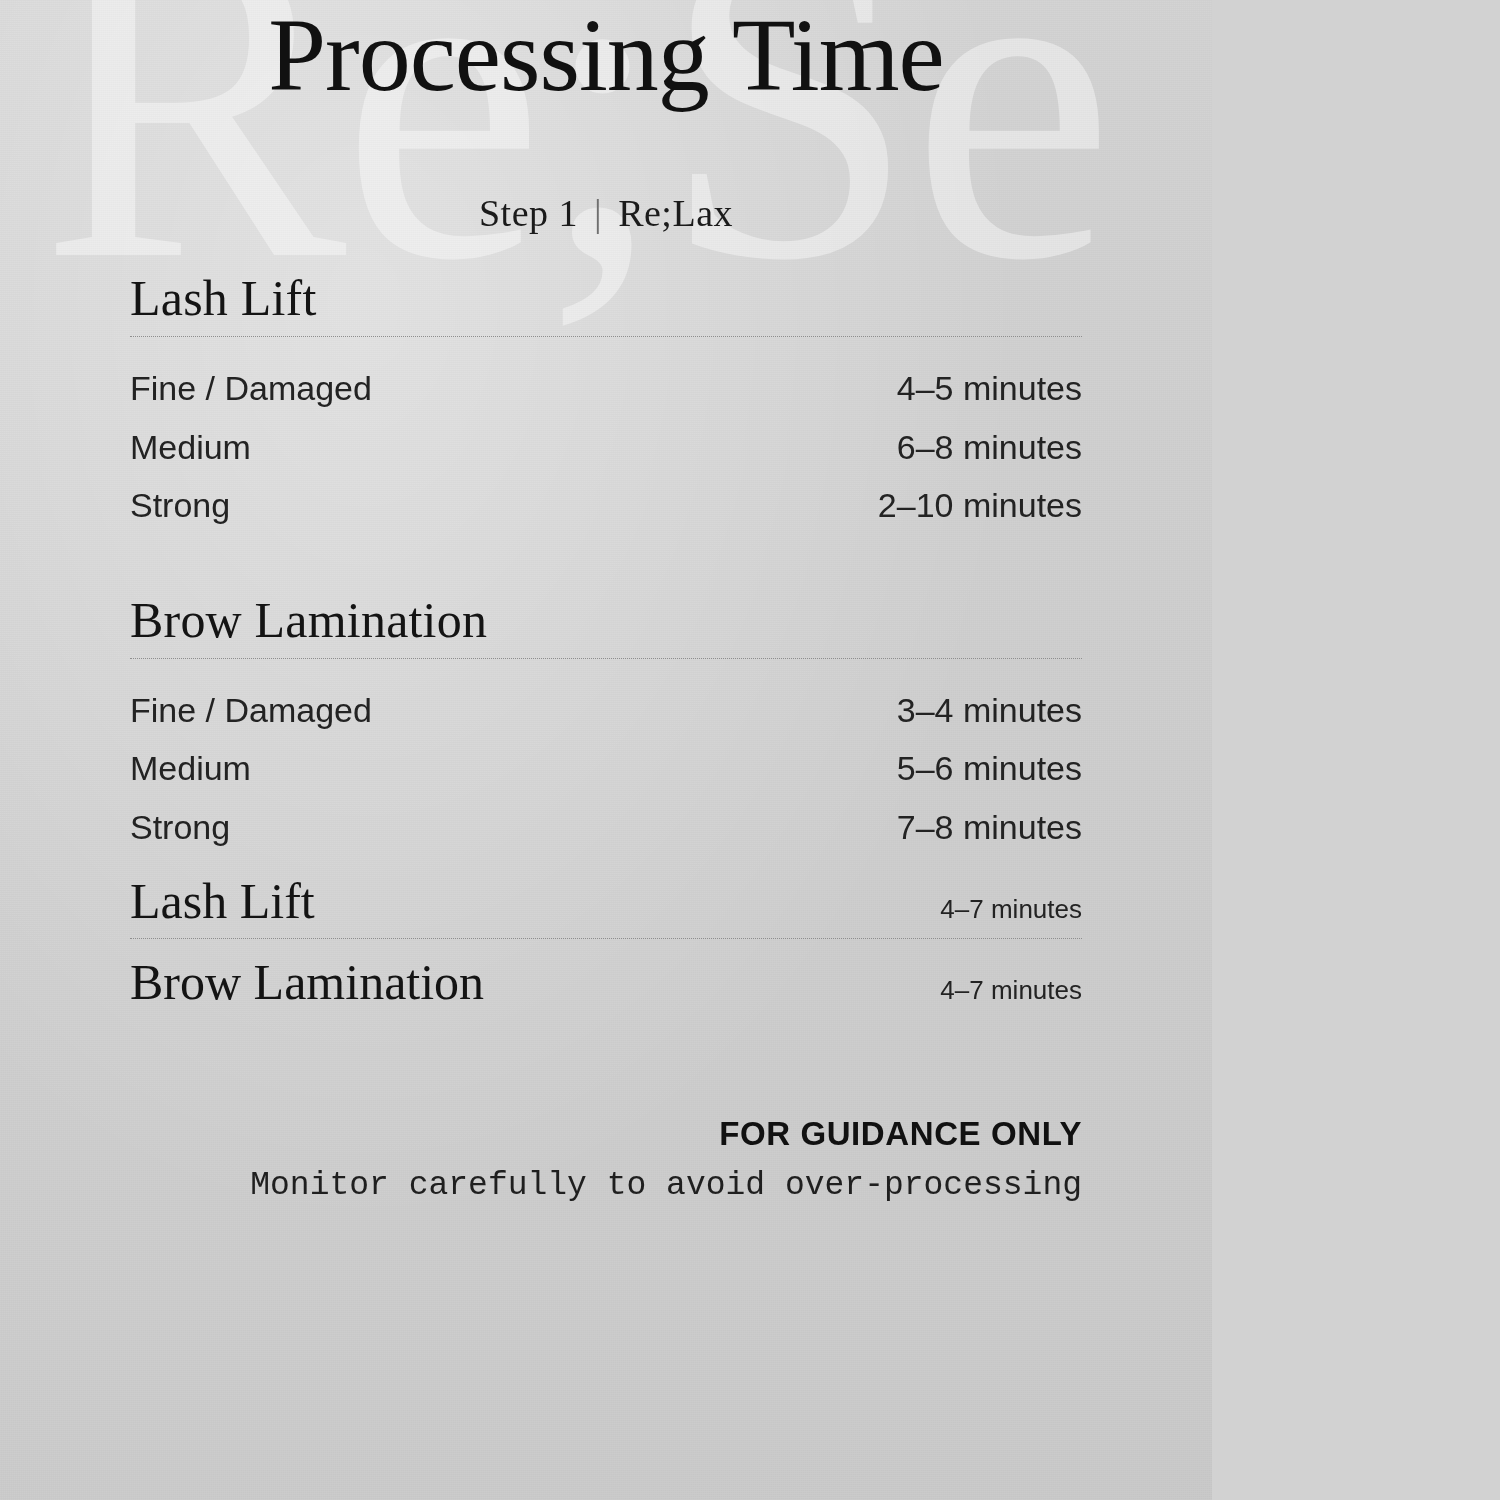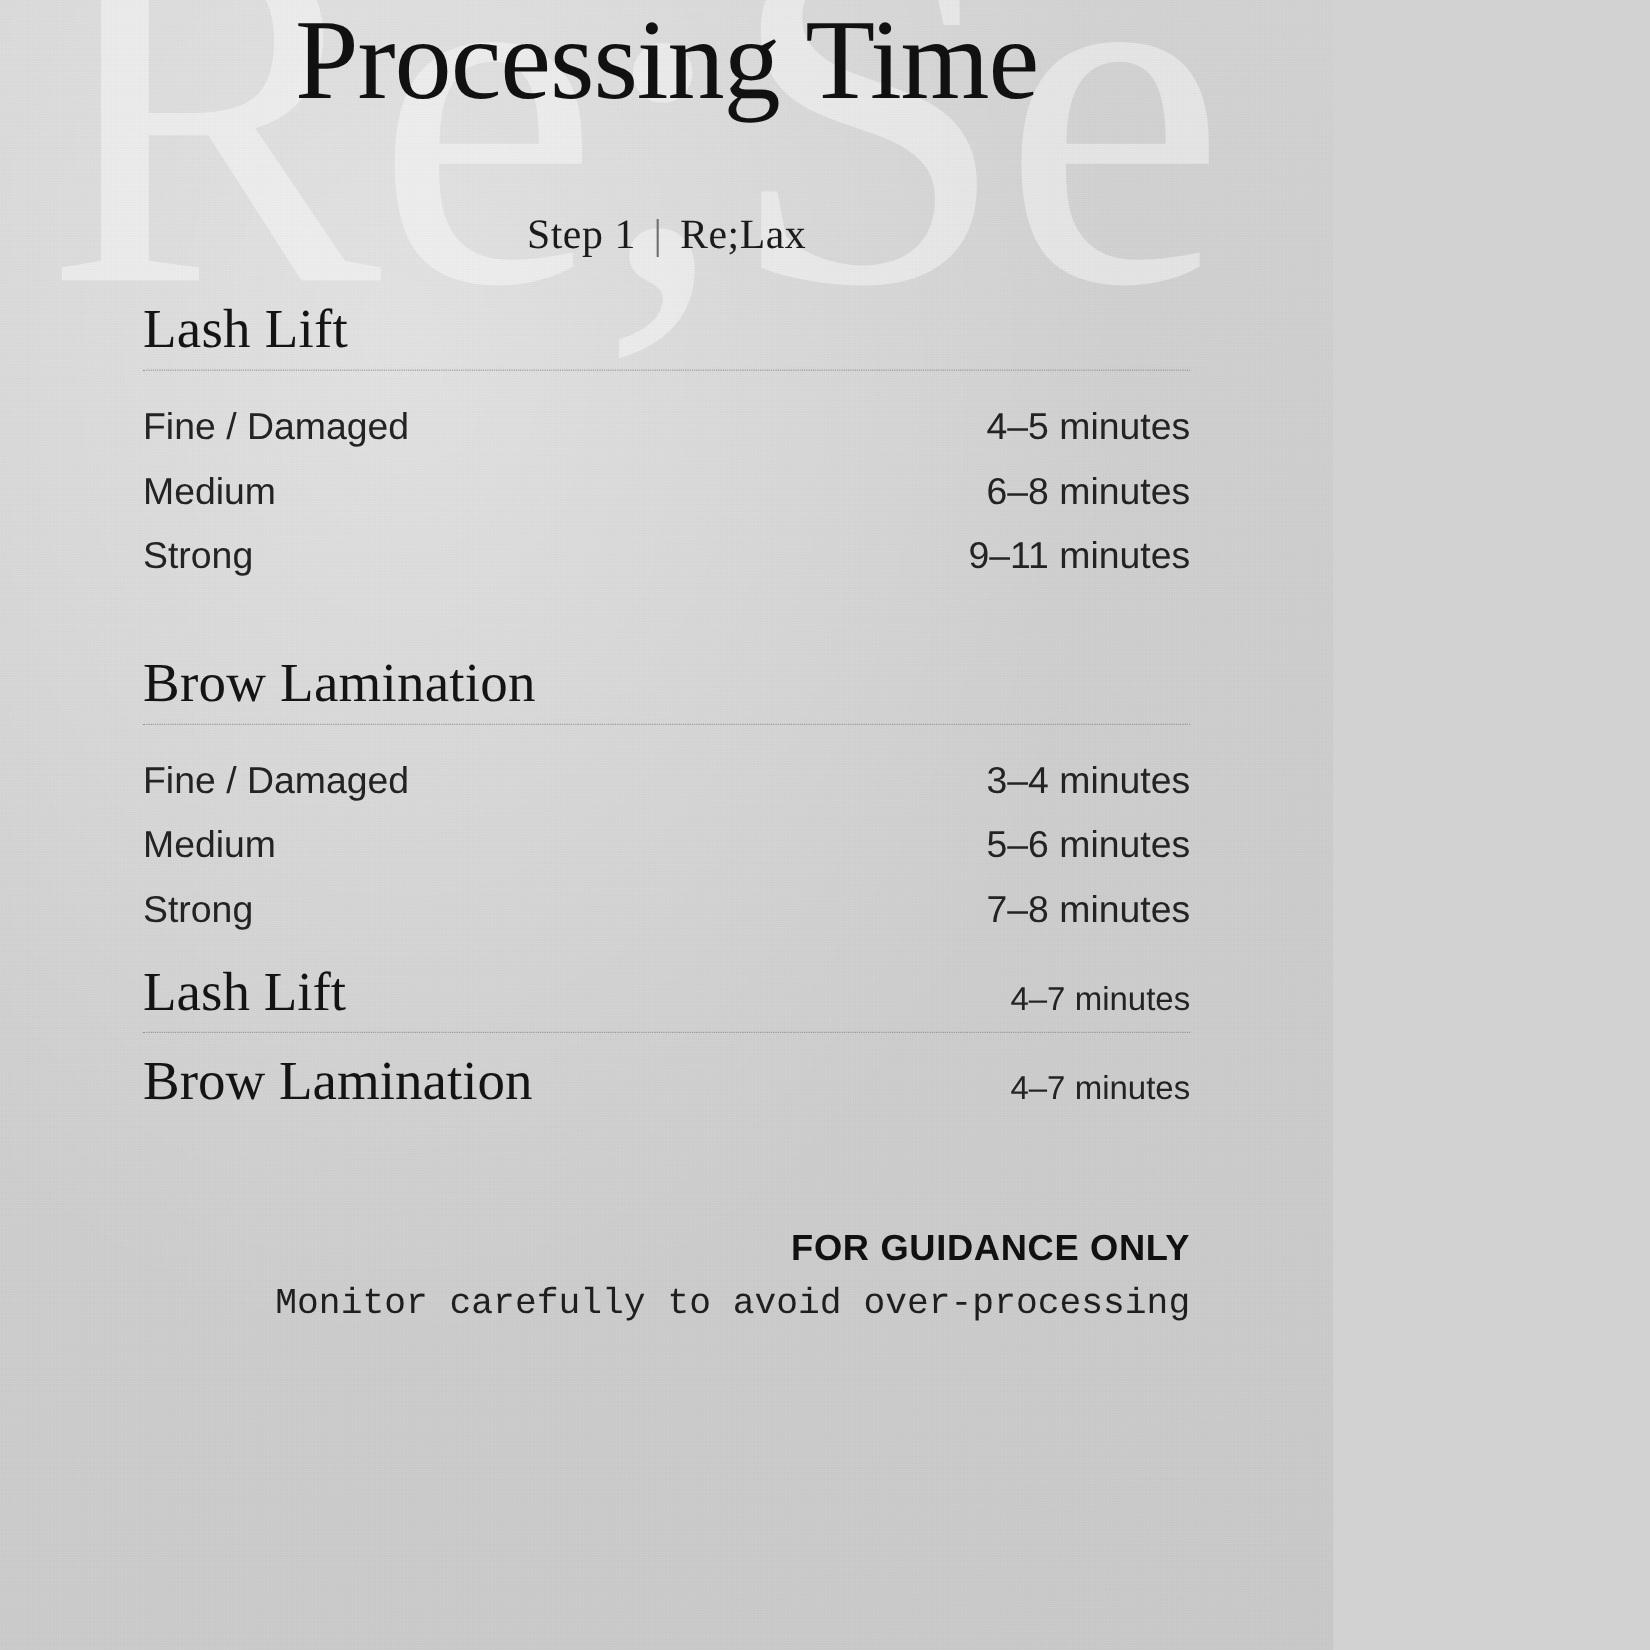--- a/index.html
+++ b/index.html
@@ -115,21 +115,21 @@
     justify-content: space-between;
     align-items: baseline;
     padding-bottom: 8px;
   }
   .step2-row .s2label {
     font-family: "Liberation Serif", serif;
     font-size: 50px;
     color: #141414;
   }
   .step2-row .s2value {
-    font-size: 30px;
+    font-size: 26px;
     color: #232323;
   }
 
   .footer {
     text-align: right;
     margin-top: 96px;
   }
   .footer-strong {
     font-size: 33px;
     font-weight: bold;
@@ -167,21 +167,21 @@
       <div class="row">
         <span class="label">Fine / Damaged</span>
         <span class="value">4–5 minutes</span>
       </div>
       <div class="row">
         <span class="label">Medium</span>
         <span class="value">6–8 minutes</span>
       </div>
       <div class="row">
         <span class="label">Strong</span>
-        <span class="value">9–11 minutes</span>
+        <span class="value">2–10 minutes</span>
       </div>
     </div>
 
     <div class="section" style="margin-top:58px;">
       <div class="section-title">Brow Lamination</div>
       <div class="rule"></div>
       <div class="row">
         <span class="label">Fine / Damaged</span>
         <span class="value">3–4 minutes</span>
       </div>

